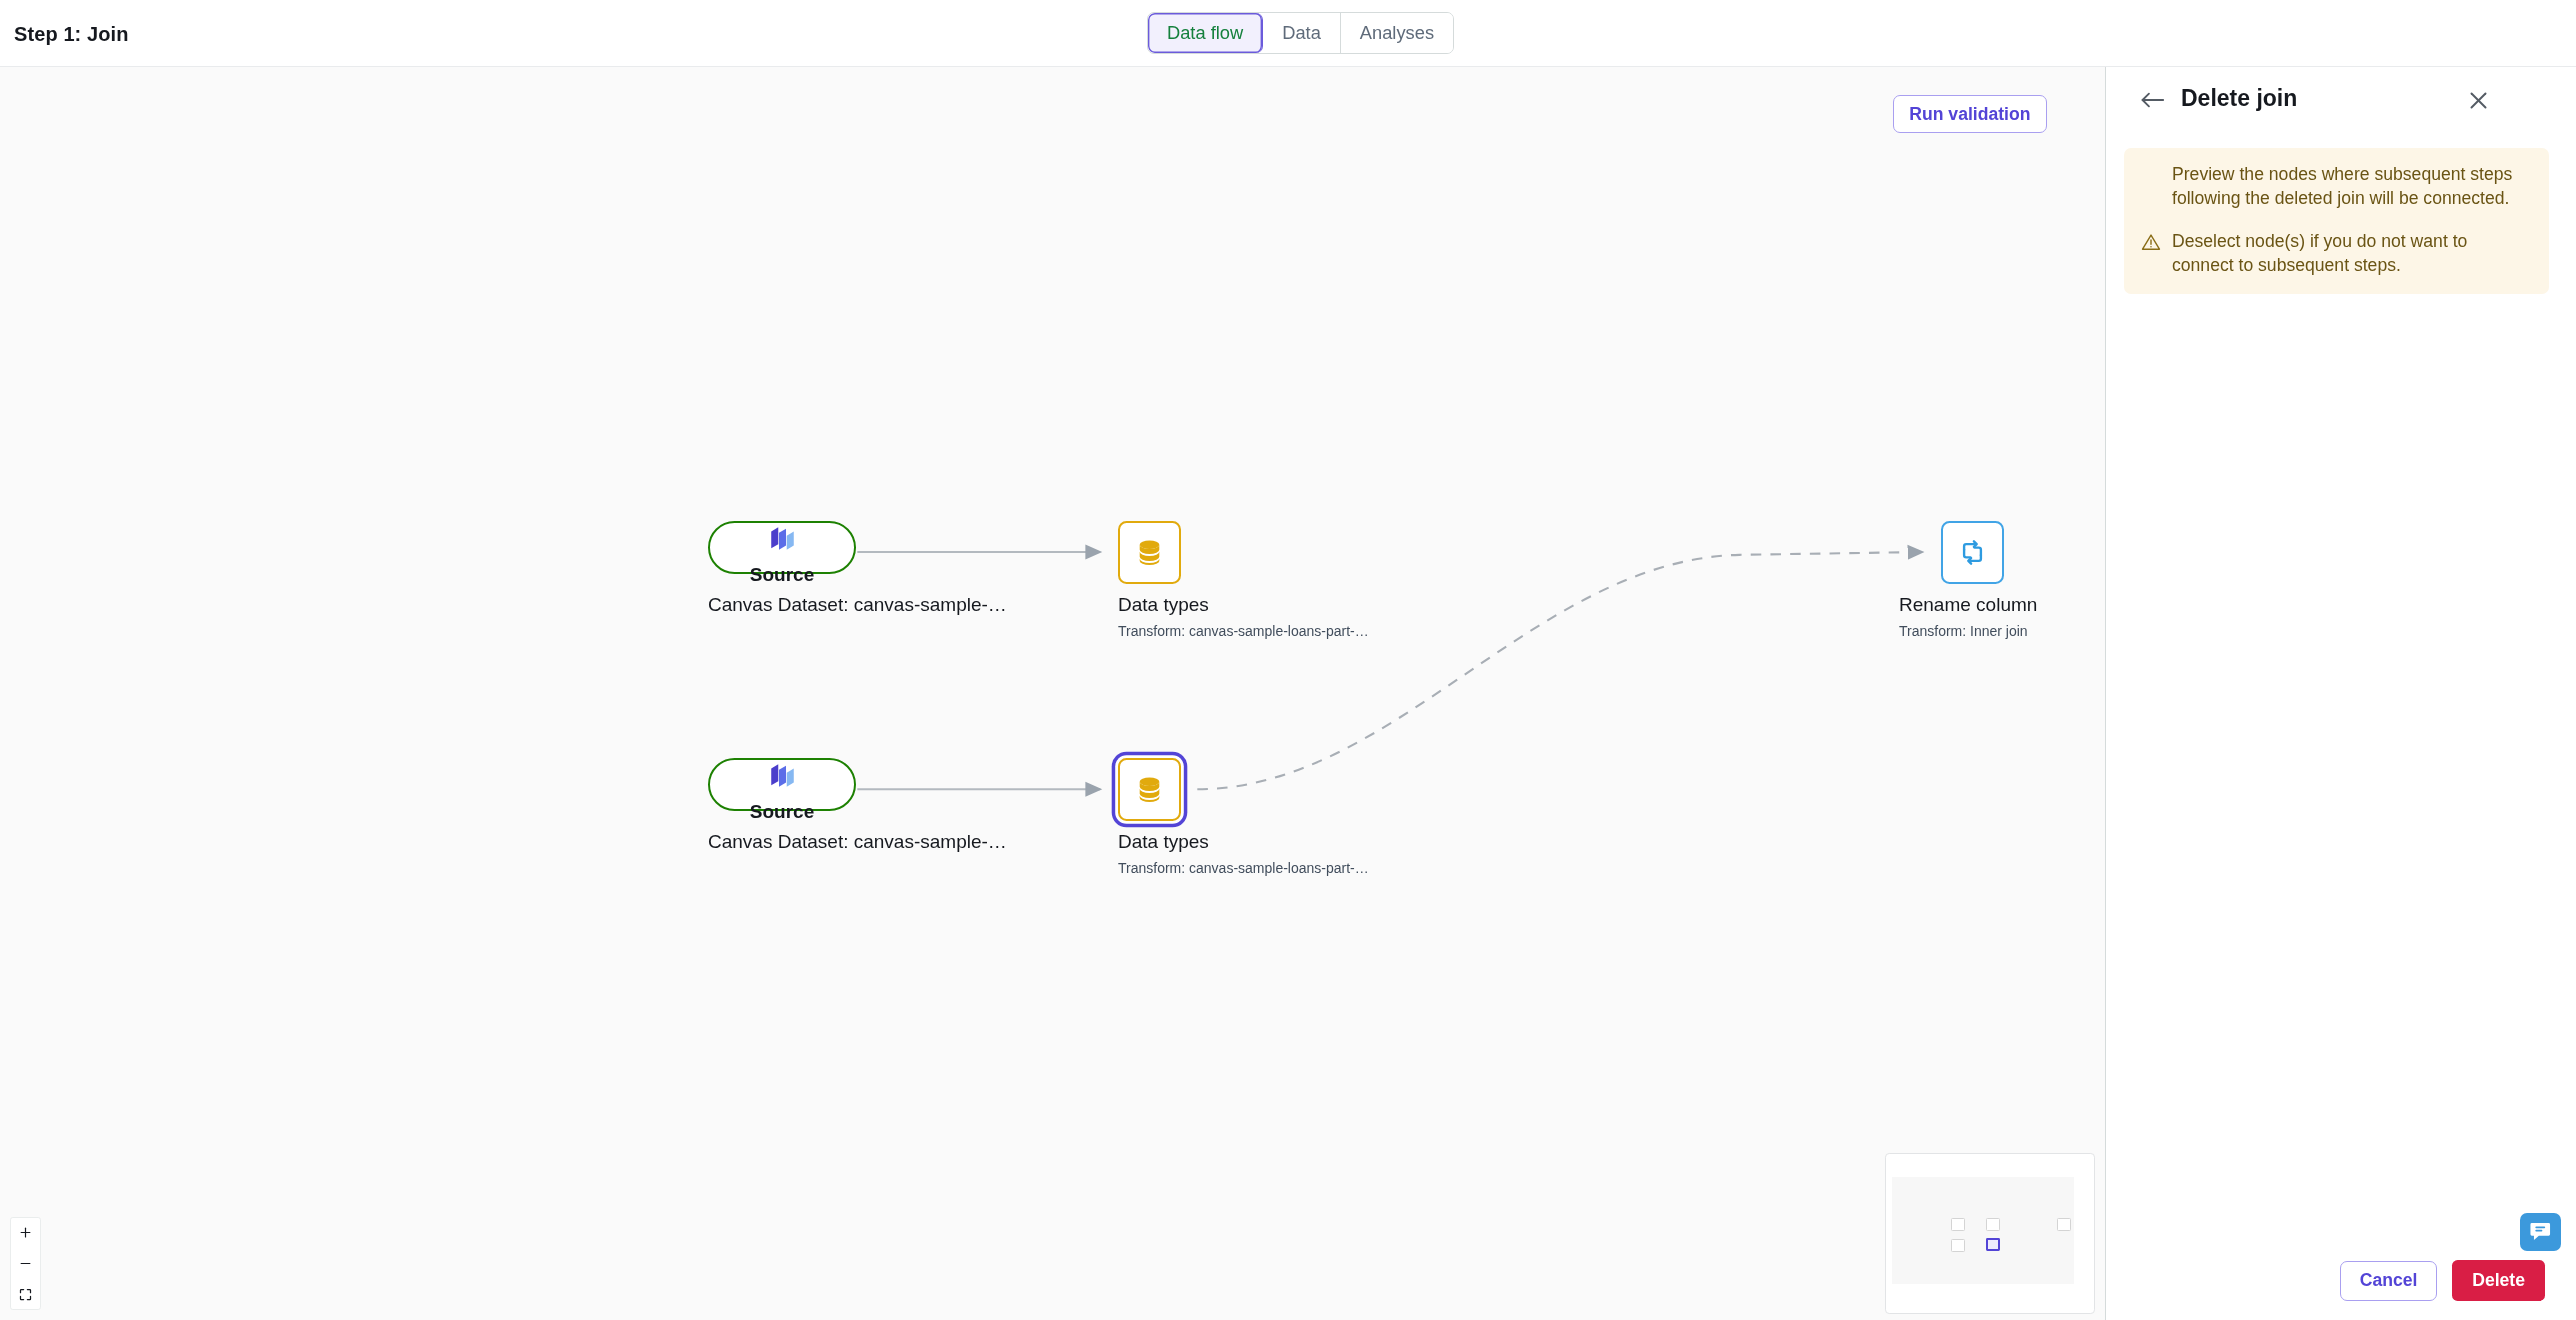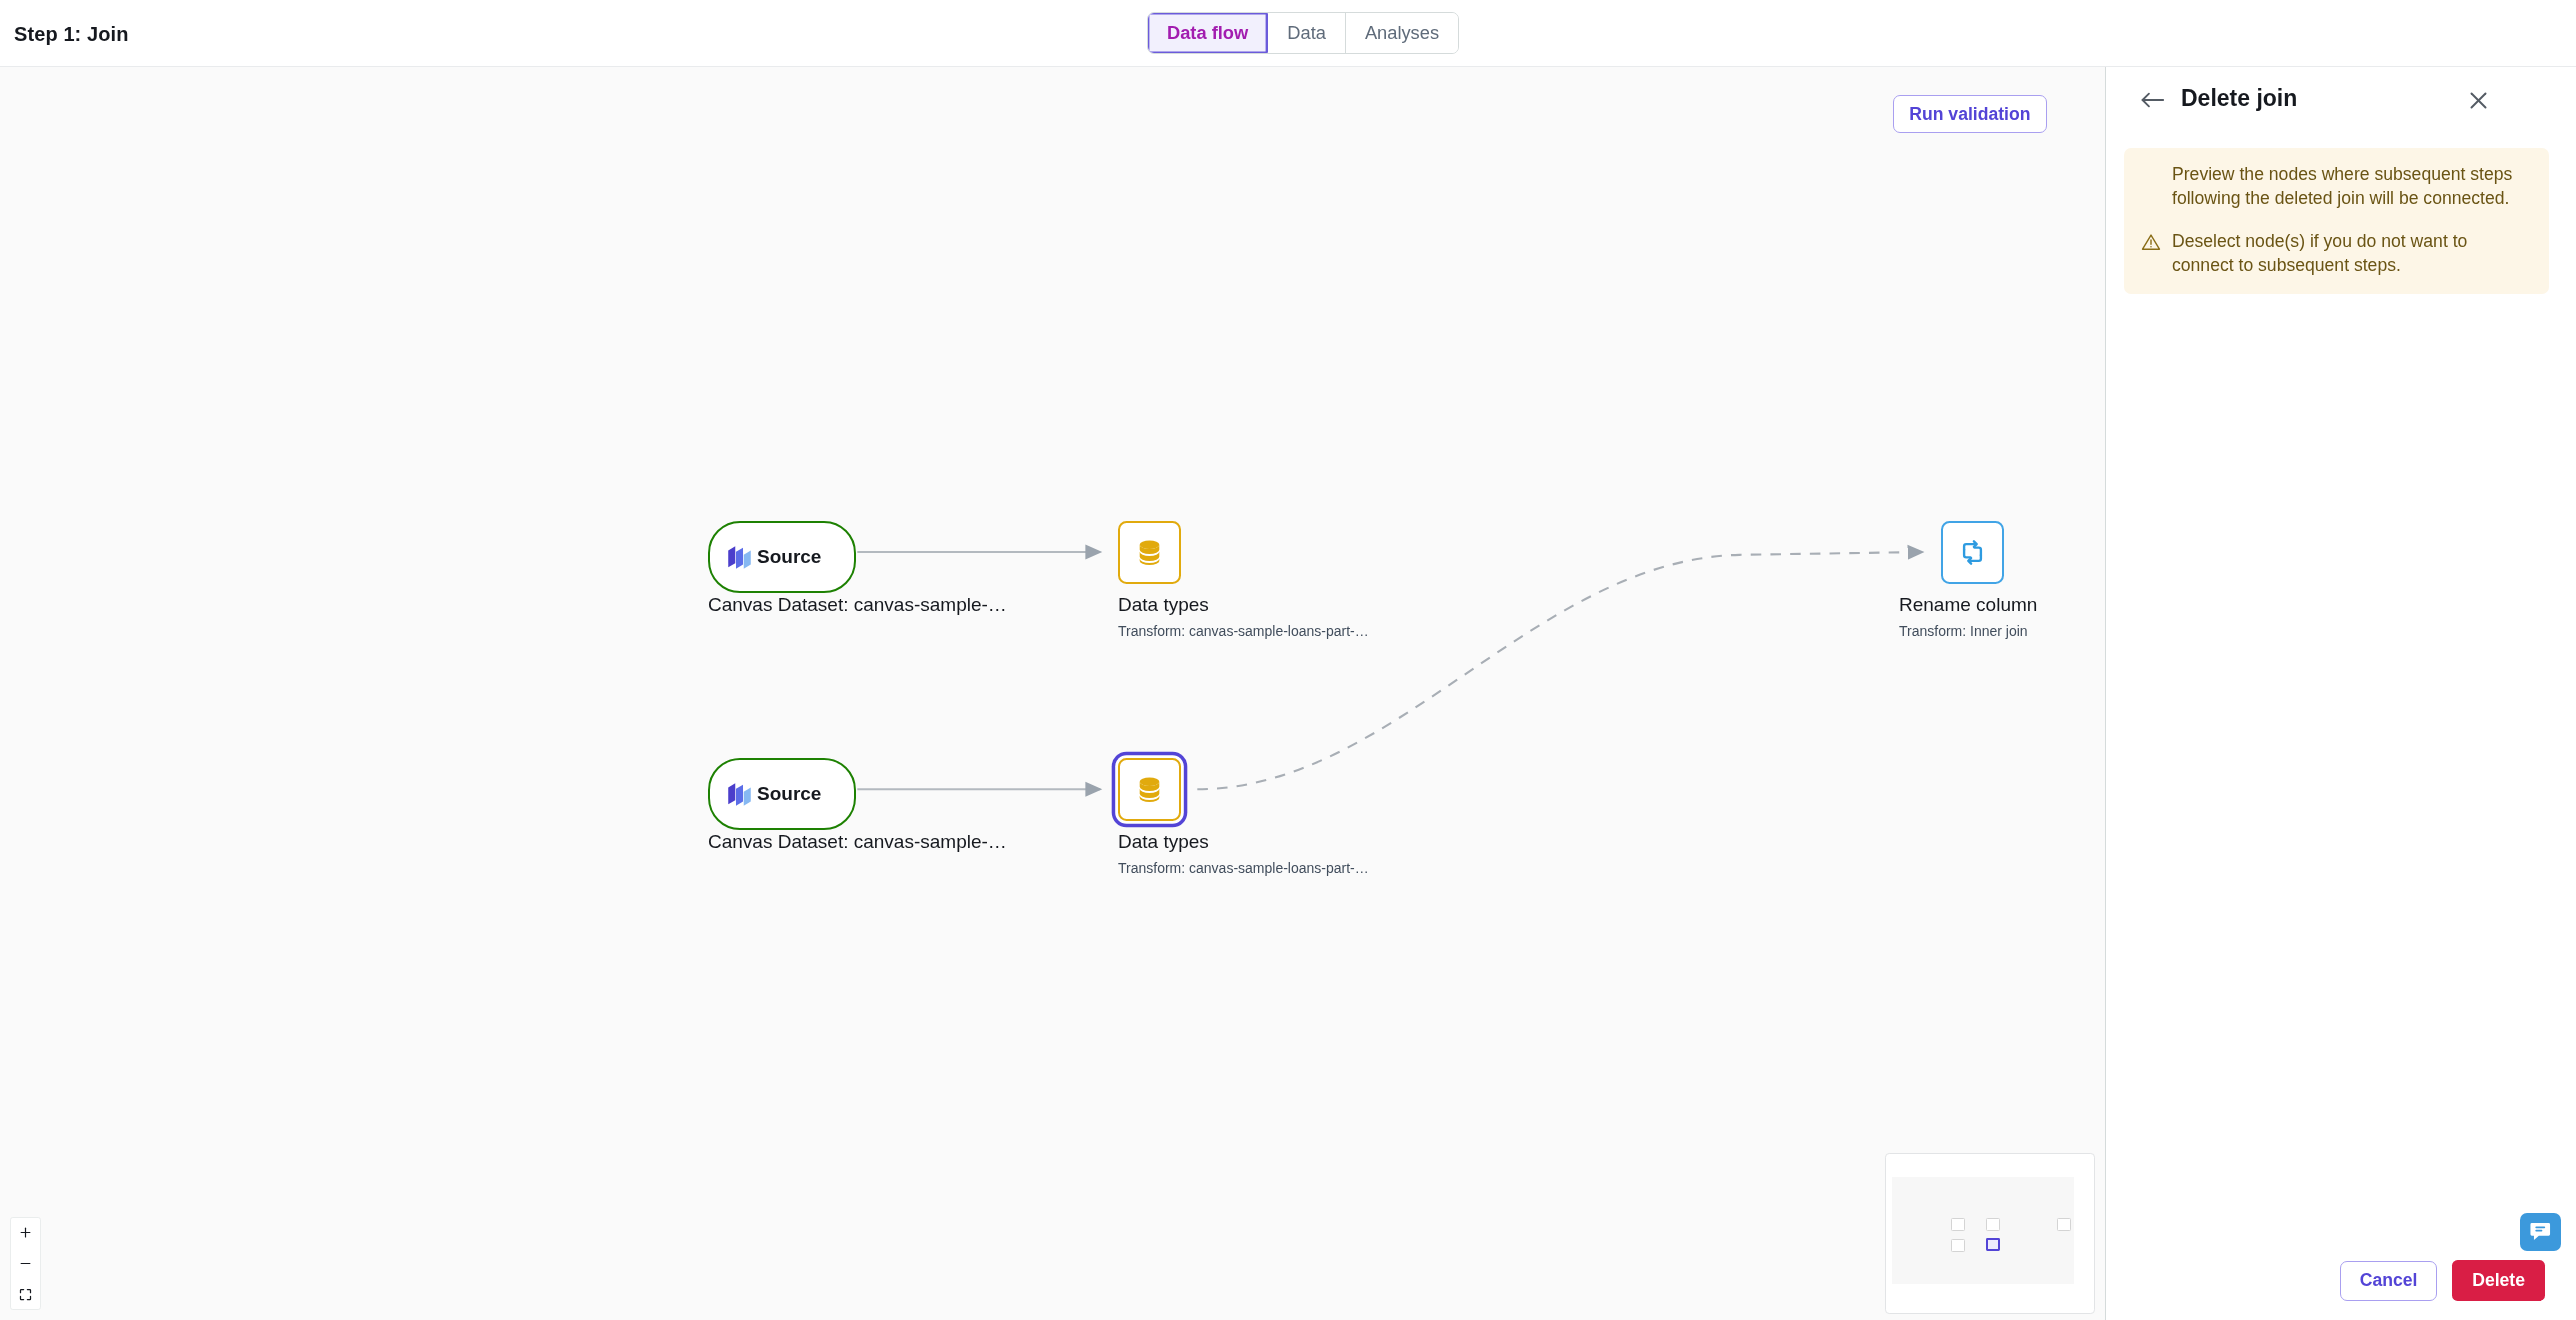--- a/index.html
+++ b/index.html
@@ -46,24 +46,24 @@
     font-size: 18.3px;
     color: #5f6b7a;
     background: #ffffff;
     border-right: 1.4px solid #d5dbdb;
     cursor: pointer;
     white-space: nowrap;
   }
   .tab-item:last-child { border-right: none; }
   .tab-item.active {
     background: #f2f0fd;
-    color: #a21caf;
-    font-weight: 700;
+    color: #15803d;
+    font-weight: 400;
     box-shadow: inset 0 0 0 1.4px #6b5bdb;
-    border-radius: 1px;
+    border-radius: 7px;
     border-right-color: #6b5bdb;
   }
 
   
   .canvas-region {
     position: absolute;
     left: 0; top: 67px;
     width: 2106px; height: 1253px;
     background: #fafafa;
     border-right: 1.4px solid #d5dbdb;
@@ -85,27 +85,28 @@
 
   
   .flow-layer { position: absolute; inset: 0; }
   .edge-svg { position: absolute; left: 0; top: 0; width: 2106px; height: 1253px; pointer-events: none; }
 
   .node { position: absolute; }
 
   .src-pill {
     display: flex;
     align-items: center;
-    gap: 2px;
-    width: 148px; height: 72px;
+    gap: 10px;
+    width: 148px; height: 53px;
     padding: 0 14px;
     background: #ffffff;
     border: 2.8px solid #1d8102;
     border-radius: 32px;
     cursor: pointer;
+    flex-direction: column;
   }
   .src-label {
     font-size: 19px;
     font-weight: 700;
     color: #16191f;
   }
   .src-icon { width: 31px; height: 31px; flex: 0 0 31px; }
 
   .box-node {
     width: 63px; height: 63px;

